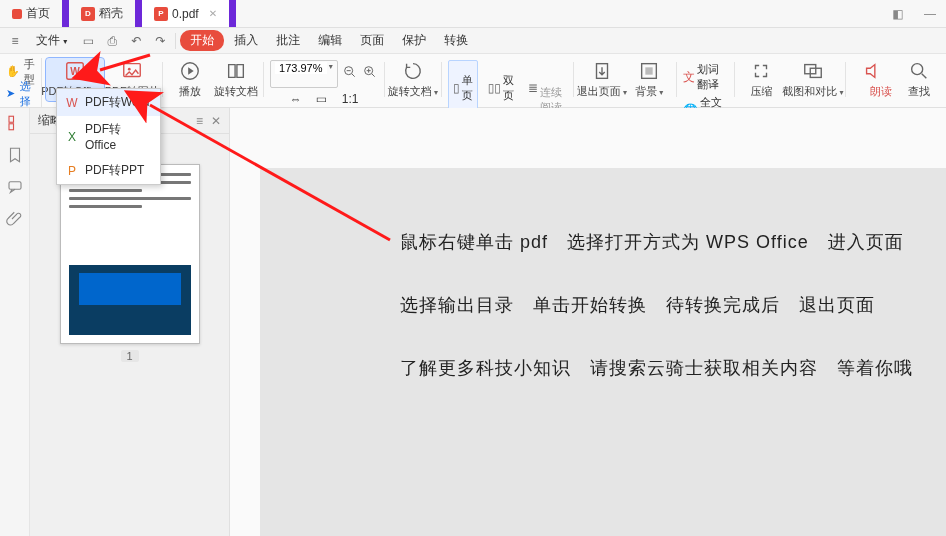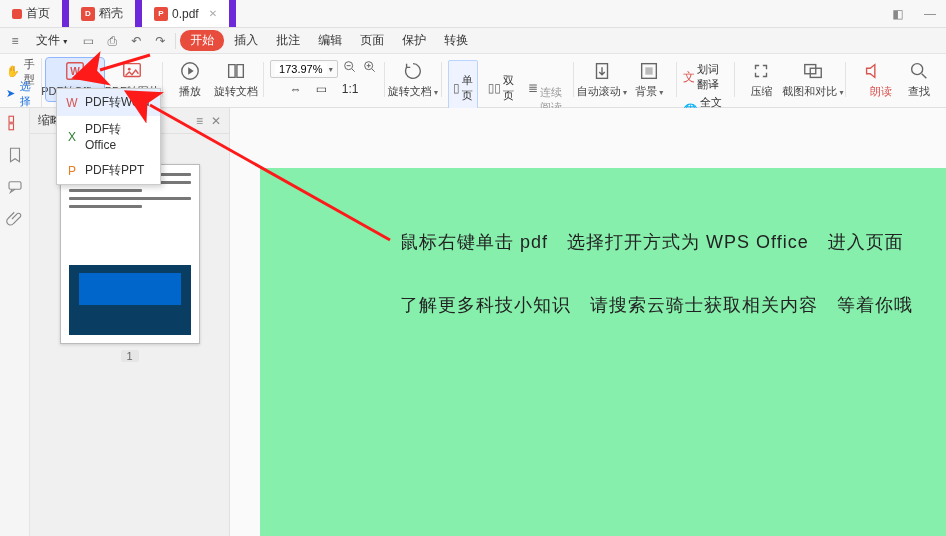--- a/index.html
+++ b/index.html
@@ -23,21 +23,21 @@
   
   .ribbon { height: 54px; background:#fafafa; border-bottom:1px solid #e0e0e0; display:flex; align-items:flex-start; padding:4px 6px 0 6px; gap:4px; position:relative; }
   .tool { display:flex; flex-direction:column; align-items:center; justify-content:flex-start; min-width:42px; padding:2px 4px; cursor:pointer; border-radius:3px; }
   .tool .ic { width:22px; height:22px; display:flex; align-items:center; justify-content:center; color:#d9534f; }
   .tool .ic.gray { color:#666; }
   .tool .lbl { font-size:11px; color:#444; margin-top:2px; white-space:nowrap; }
   .tool.highlight { background:#dce9ff; outline:1px solid #8fb6ff; }
   .vsep { width:1px; align-self:stretch; background:#e3e3e3; margin:4px 2px 10px 2px; }
   .tool .drop { font-size:8px; color:#666; }
 
-  .zoominput { display:flex; align-items:center; gap:2px; border:1px solid #ccc; border-radius:2px; padding:1px 4px; height:18px; margin-top:2px; }
+  .zoominput { display:flex; align-items:flex-start; gap:2px; border:1px solid #ccc; border-radius:2px; padding:1px 4px; height:28px; margin-top:2px; }
   .zoominput input { width:52px; border:none; outline:none; font-size:11px; text-align:center; }
 
   
   .sidestrip { position:absolute; top:108px; left:0; width:30px; bottom:0; background:#f5f5f5; border-right:1px solid #e5e5e5; display:flex; flex-direction:column; align-items:center; padding-top:6px; gap:14px; }
   .sidestrip .sic { width:18px; height:18px; color:#888; cursor:pointer; }
   .sidestrip .sic.active { color:#d9534f; }
 
   
   .thumbpanel { position:absolute; top:108px; left:30px; width:200px; bottom:0; background:#f0f0f0; border-right:1px solid #e0e0e0; }
   .thumbpanel .hdr { height:26px; display:flex; align-items:center; padding:0 8px; border-bottom:1px solid #e0e0e0; }
@@ -47,21 +47,21 @@
   .thumb .page { background:#fff; border:1px solid #bbb; box-shadow:0 1px 3px rgba(0,0,0,.15); height:180px; padding:8px; display:flex; flex-direction:column; gap:5px; }
   .thumb .page .ln { height:3px; background:#777; border-radius:1px; }
   .thumb .page .ln.short { width:60%; }
   .thumb .page .spacer { flex:1; }
   .thumb .page .screenshot { height:70px; background:#0a3d62; position:relative; }
   .thumb .page .screenshot::after { content:""; position:absolute; inset:8px 10px 8px 10px; background:linear-gradient(#06c 0 60%, #0a3d62 60% 100%); }
   .thumb .num { text-align:center; margin-top:6px; font-size:11px; color:#666; background:#e6e6e6; width:18px; margin-left:auto; margin-right:auto; border-radius:2px; }
 
   
   .docarea { position:absolute; top:108px; left:230px; right:0; bottom:0; background:#fafafa; overflow:hidden; }
-  .docpage { position:absolute; top:60px; left:30px; right:0; bottom:0; background:#86efac; padding:60px 0 6px 140px; }
+  .docpage { position:absolute; top:60px; left:30px; right:0; bottom:0; background:#e5e5e5; padding:60px 0 6px 140px; }
   .docpage p { font-size:18px; color:#222; line-height:1.6; margin-bottom:34px; letter-spacing:1px; white-space:nowrap; }
 
   
   .leftcol { display:flex; flex-direction:column; align-items:flex-start; justify-content:center; padding:0 6px 0 0; border-right:1px solid #e3e3e3; height:100%; }
   .leftcol .row { display:flex; align-items:center; gap:4px; font-size:11px; color:#444; height:22px; cursor:pointer; }
   .leftcol .row .ic { width:14px; height:14px; }
   .leftcol .row.active { color:#1a6fe0; }
 
   
   .dropdown { position:absolute; top:88px; left:56px; width:105px; background:#fff; border:1px solid #ccc; box-shadow:2px 2px 6px rgba(0,0,0,.2); z-index:30; }
@@ -246,21 +246,21 @@
 
   <div class="vsep"></div>
 
   <div class="tool">
     <span class="ic gray">
       <svg width="22" height="22" viewBox="0 0 24 24">
           <rect x="6" y="4" width="12" height="16" fill="none" stroke="#666" stroke-width="1.5"></rect>
           <path d="M12 8v8m-3-3 3 3 3-3" fill="none" stroke="#666" stroke-width="1.5"></path>
         </svg>
     </span>
-    <span class="lbl"><span>自动滚动</span><span class="drop"> ▾</span></span>
+    <span class="lbl"><span>退出页面</span><span class="drop"> ▾</span></span>
   </div>
 
   <div class="tool">
     <span class="ic gray">
       <svg width="22" height="22" viewBox="0 0 24 24">
           <rect x="4" y="4" width="16" height="16" fill="none" stroke="#666" stroke-width="1.5"></rect>
           <rect x="8" y="8" width="8" height="8" fill="#bbb"></rect>
         </svg>
     </span>
     <span class="lbl"><span>背景</span><span class="drop"> ▾</span></span>
@@ -379,20 +379,21 @@
       <div class="spacer"></div>
       <div class="screenshot"></div>
     </div>
     <div class="num">1</div>
   </div>
 </div>
 
 <div class="docarea">
   <div class="docpage">
     <p>鼠标右键单击 pdf　选择打开方式为 WPS Office　进入页面</p>
+    <p>选择输出目录　单击开始转换　待转换完成后　退出页面</p>
     <p>了解更多科技小知识　请搜索云骑士获取相关内容　等着你哦</p>
   </div>
 </div>
 
 <svg class="arrow-svg" width="946" height="536">
   <defs>
     <marker id="ah" markerWidth="12" markerHeight="12" refX="2" refY="6" orient="auto">
       <path d="M0,0 L12,6 L0,12 L3,6 z" fill="#ff1a1a"></path>
     </marker>
   </defs>

